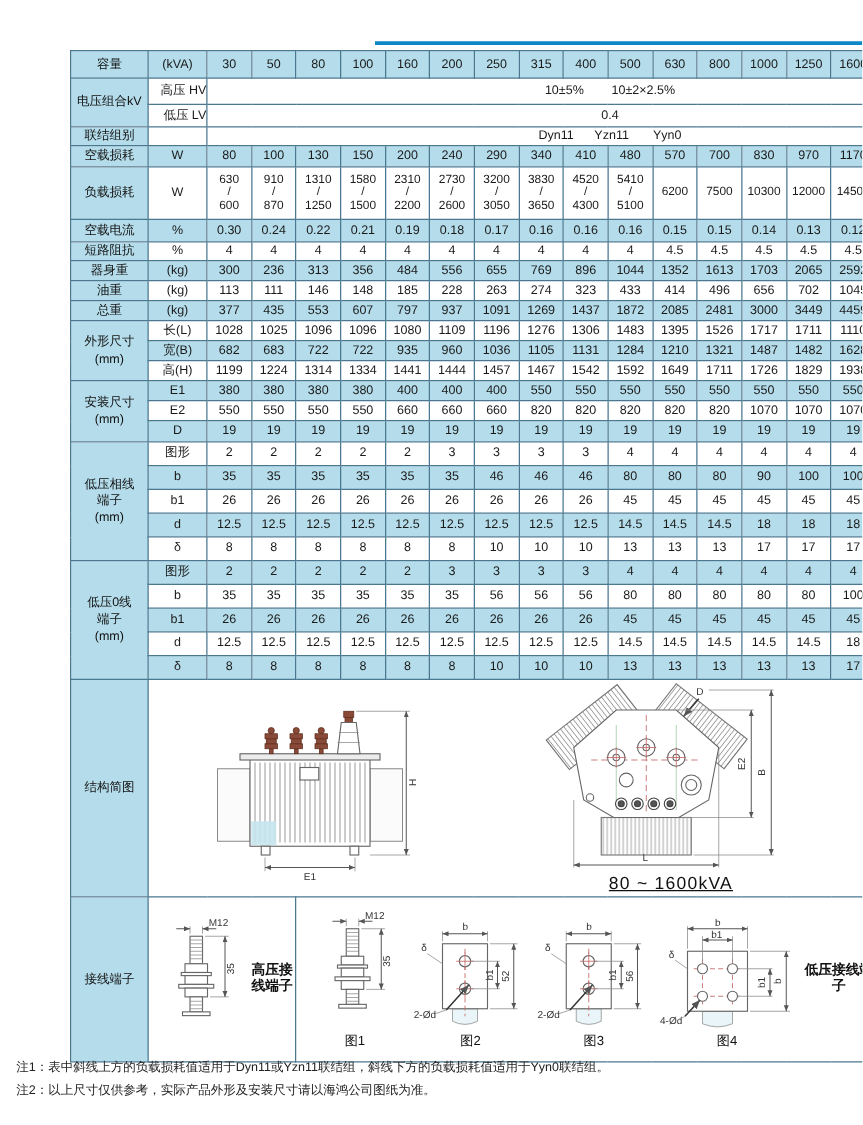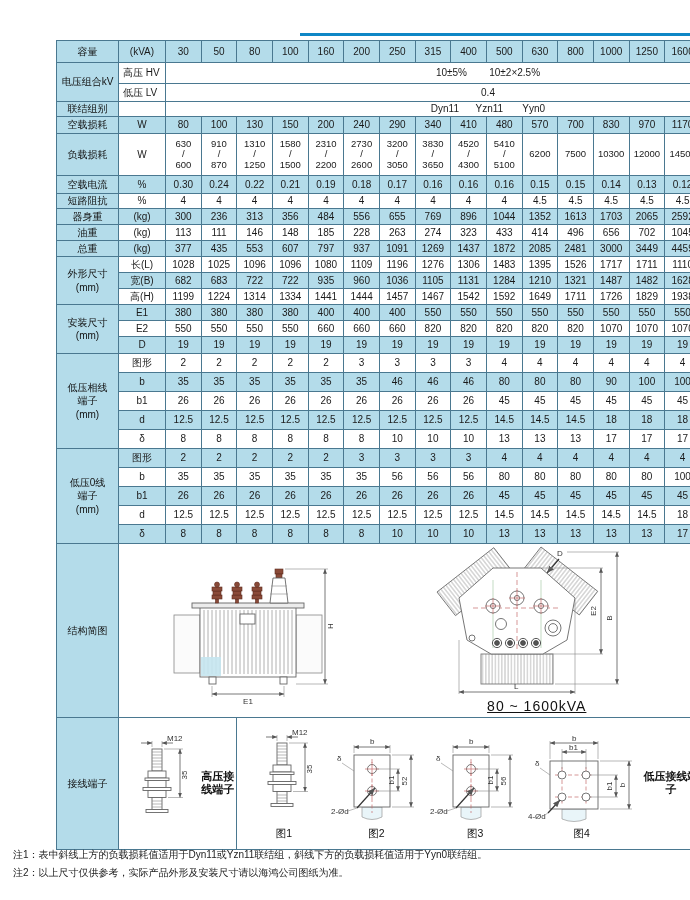--- a/index.html
+++ b/index.html
@@ -16,21 +16,21 @@
 
   
   table.spec{position:absolute;top:40px;left:56px;width:645px;border-collapse:collapse;table-layout:fixed;
              border:1.5px solid #3a6a85}
   .spec td{border:1px solid #4a7890;font-size:10px;text-align:center;vertical-align:middle;
            padding:0;line-height:1.2;overflow:hidden}
   tr.shade-b td{background:#b4dcea}
   tr.shade-w td{background:#ffffff}
   .spec td.lbl{background:#b4dcea;font-size:10px;white-space:pre-line;line-height:1.35;color:#111}
   .spec td.unit{font-size:10px}
-  .spec td.unit.left{text-align:left;padding-left:4px}
+  .spec td.unit.left{text-align:right;padding-left:4px}
   .spec td.span-val{text-align:center;white-space:pre;padding-left:110px}
   tr.h15{height:15px}tr.h16{height:16px}tr.h17{height:17px}tr.h18{height:18px}
   tr.h19{height:19px}tr.h21{height:21px}tr.h22{height:22px}tr.h42{height:42px}
   tr.pre td.val{white-space:pre-line;font-size:9.5px;line-height:1.12}
 
   
   td.struct-cell{height:157px;background:#fff}
   .struct-flex{display:flex;align-items:center;justify-content:space-around;height:100%;padding:2px 6px}
   .topview-col{display:flex;flex-direction:column;align-items:center}
   .struct-caption{font-size:14px;color:#111;text-decoration:underline;letter-spacing:1px;margin-top:0px}

